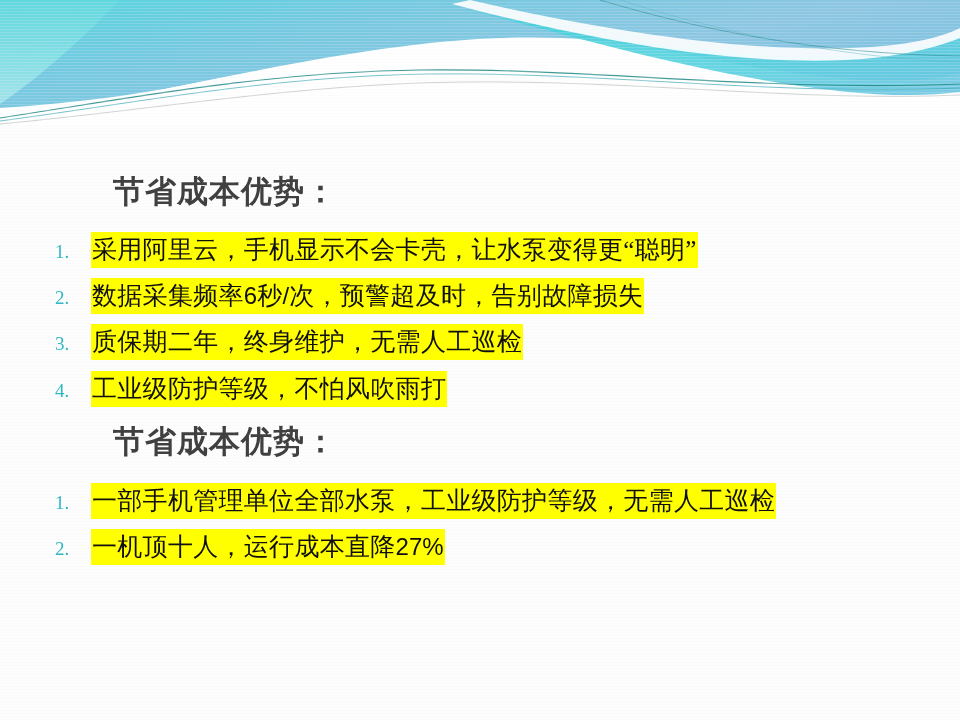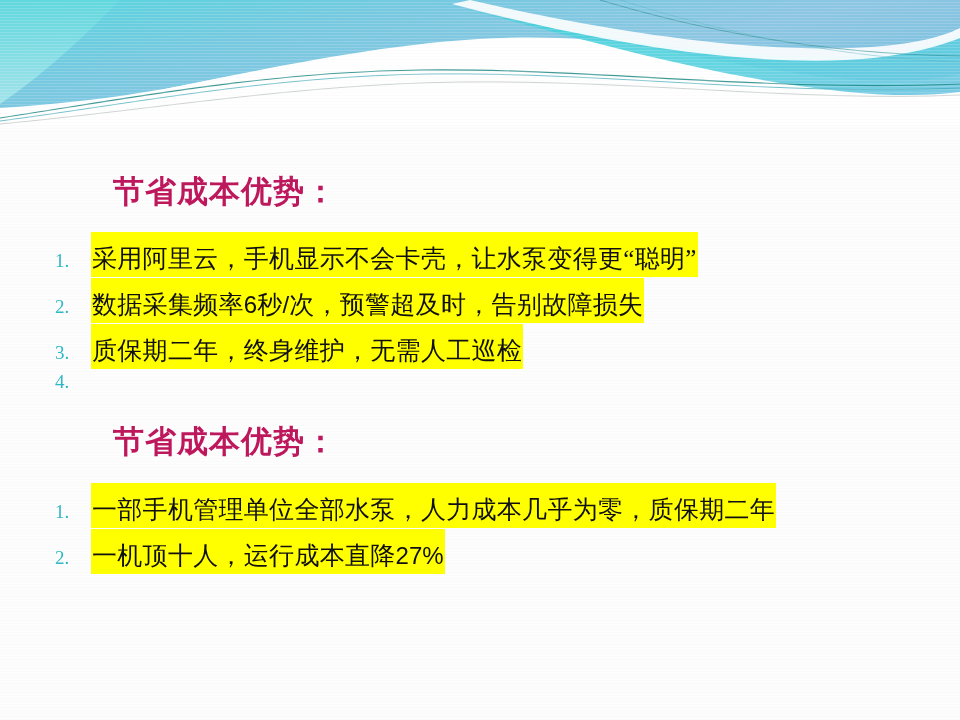--- a/index.html
+++ b/index.html
@@ -36,21 +36,21 @@
   .content {
     position: absolute;
     top: 0;
     left: 0;
     width: 960px;
     height: 720px;
   }
 
   .section-title {
     position: absolute;
-    color: #be185d;
+    color: #404040;
     font-size: 31px;
     font-weight: 700;
     letter-spacing: 1px;
     font-family: Liberation Sans, sans-serif;
     white-space: nowrap;
   }
   .title-1 { left: 113px; top: 171px; }
   .title-2 { left: 113px; top: 421px; }
 
   .bullet-row {
@@ -69,21 +69,21 @@
     text-align: left;
     padding-left: 5px;
     box-sizing: border-box;
   }
   .bullet-text {
     color: #101010;
     font-size: 25px;
     line-height: 30px;
     font-family: "Liberation Serif", "DejaVu Serif", serif;
     background: #FFFF00;
-    padding: 12px 1px 3px 1px;
+    padding: 3px 1px 3px 1px;
     letter-spacing: 0.3px;
   }
   .bullet-text .latin {
     font-family: "Liberation Sans", "DejaVu Sans", sans-serif;
     font-size: 24px;
     letter-spacing: 0;
   }
 
   .r1 { top: 232px; }
   .r2 { top: 278px; }
@@ -161,27 +161,28 @@
       <span class="bullet-text">数据采集频率<span class="latin">6</span>秒<span class="latin">/</span>次，预警超及时，告别故障损失</span>
     </div>
 
     <div class="bullet-row r3">
       <span class="bullet-marker">3.</span>
       <span class="bullet-text">质保期二年，终身维护，无需人工巡检</span>
     </div>
 
     <div class="bullet-row r4">
       <span class="bullet-marker">4.</span>
+      <span class="bullet-text">工业级防护等级，不怕风吹雨打</span>
     </div>
 
     <div class="section-title title-2">节省成本优势：</div>
 
     <div class="bullet-row r5">
       <span class="bullet-marker">1.</span>
-      <span class="bullet-text">一部手机管理单位全部水泵，人力成本几乎为零，质保期二年</span>
+      <span class="bullet-text">一部手机管理单位全部水泵，工业级防护等级，无需人工巡检</span>
     </div>
 
     <div class="bullet-row r6">
       <span class="bullet-marker">2.</span>
       <span class="bullet-text">一机顶十人，运行成本直降<span class="latin">27%</span></span>
     </div>
 
   </div>
 </div>
 

